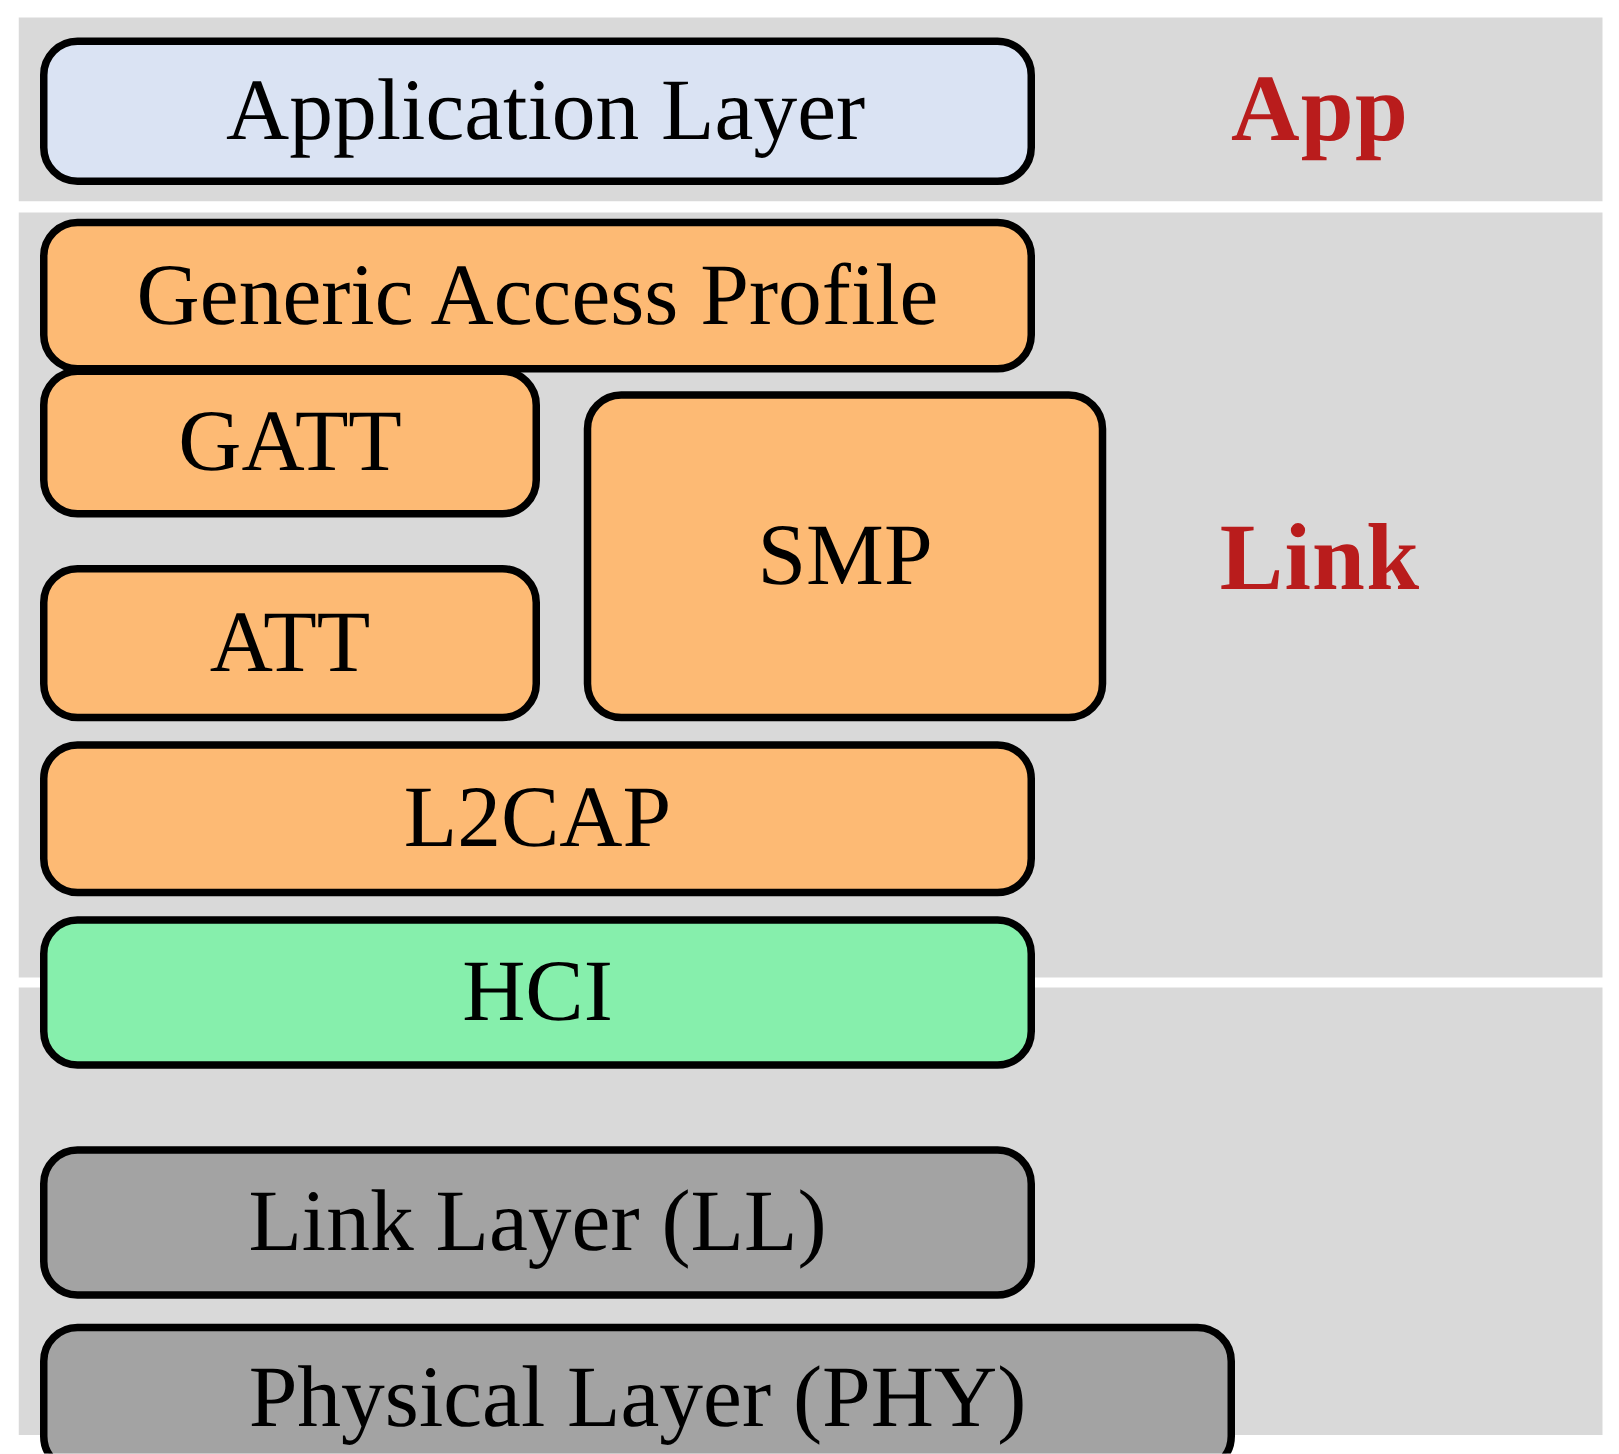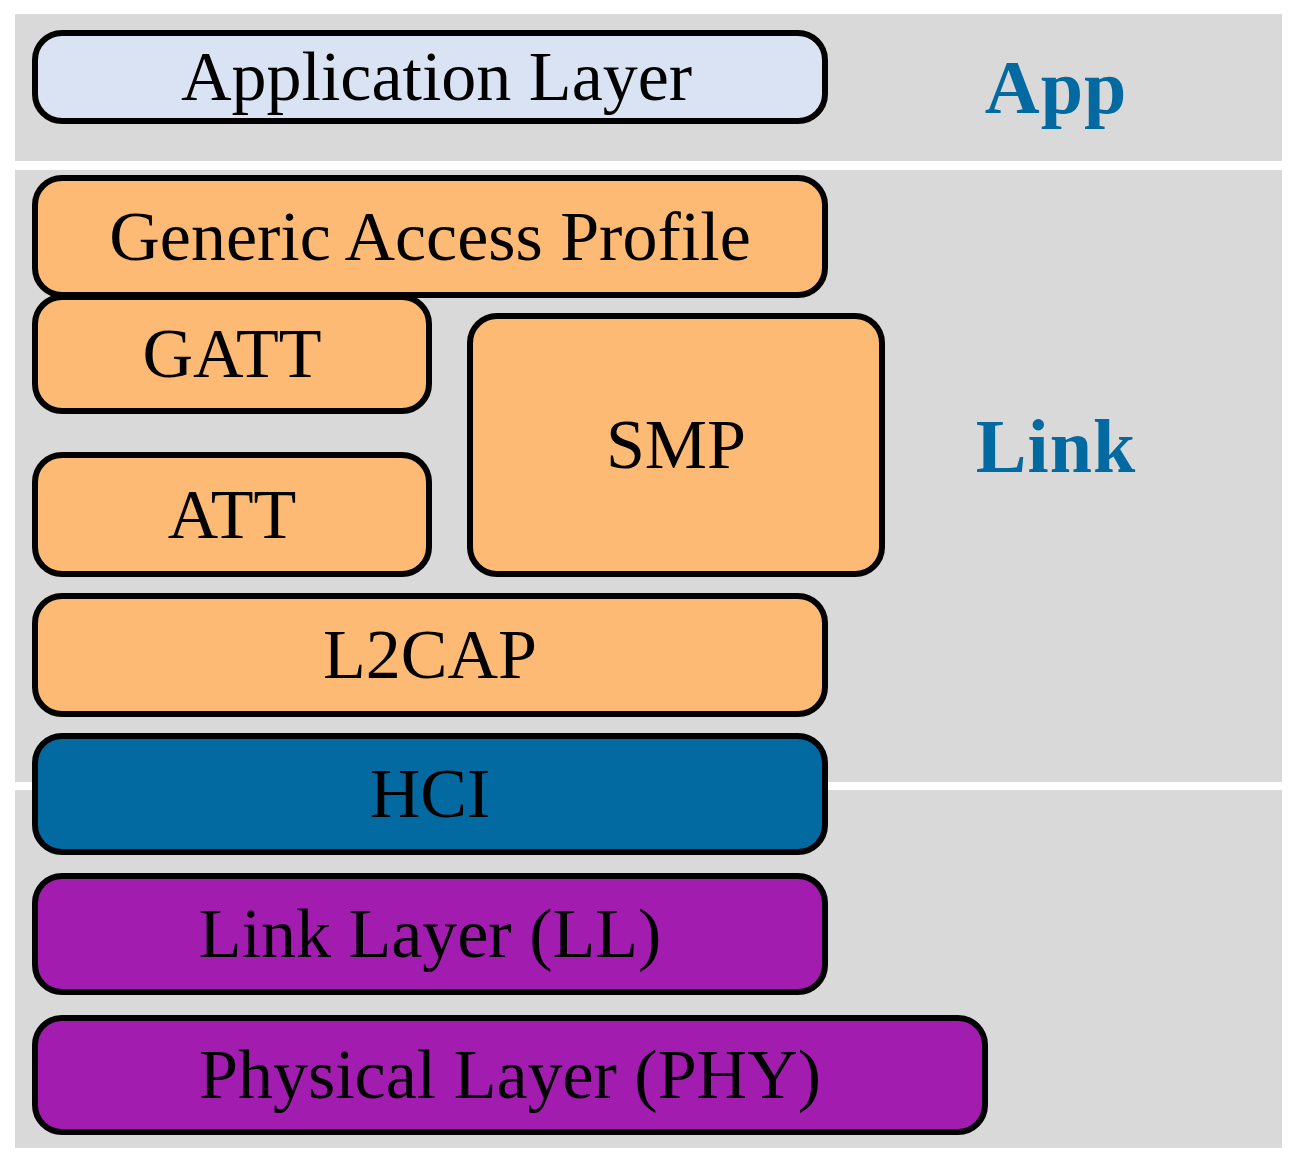--- a/index.html
+++ b/index.html
@@ -27,21 +27,21 @@
 
   .band-label {
     position: absolute;
     left: 830px;
     width: 452px;
     display: flex;
     align-items: center;
     justify-content: center;
     font-weight: bold;
     font-size: 76px;
-    color: #0369a1;
+    color: #b91c1c;
     letter-spacing: 1px;
   }
   .band-label-app        { top: 14px;  height: 147px; }
   .band-label-host       { top: 170px; height: 612px; transform: translateY(-30px); }
   .band-label-controller { top: 790px; height: 358px; }
 
   .stack-box {
     position: absolute;
     box-sizing: border-box;
     border: 6px solid #000000;
@@ -49,24 +49,24 @@
     display: flex;
     align-items: center;
     justify-content: center;
     font-size: 70px;
     color: #000000;
     text-align: center;
     line-height: 1;
   }
   .fill-light { background: #dae3f3; }
   .fill-mid   { background: #fdba74; }
-  .fill-gray  { background: #0369a1; }
-  .fill-dark  { background: #a21caf; }
+  .fill-gray  { background: #86efac; }
+  .fill-dark  { background: #a3a3a3; margin-top: 44px; }
 
-  .box-application-layer { left: 32px;  top: 30px;   width: 796px; height: 94px; padding-left: 13px; }
+  .box-application-layer { left: 32px;  top: 30px;   width: 796px; height: 118px; padding-left: 13px; }
   .box-gap               { left: 32px;  top: 175px;  width: 796px; height: 123px; }
   .box-gatt              { left: 32px;  top: 294px;  width: 400px; height: 120px; }
   .box-smp               { left: 467px; top: 313px;  width: 418px; height: 264px; }
   .box-att               { left: 32px;  top: 452px;  width: 400px; height: 125px; }
   .box-l2cap             { left: 32px;  top: 593px;  width: 796px; height: 124px; text-align: right; }
   .box-hci               { left: 32px;  top: 733px;  width: 796px; height: 122px; }
   .box-link-layer        { left: 32px;  top: 873px;  width: 796px; height: 122px; }
   .box-physical-layer    { left: 32px;  top: 1015px; width: 956px; height: 120px; }
 </style>
 </head>

